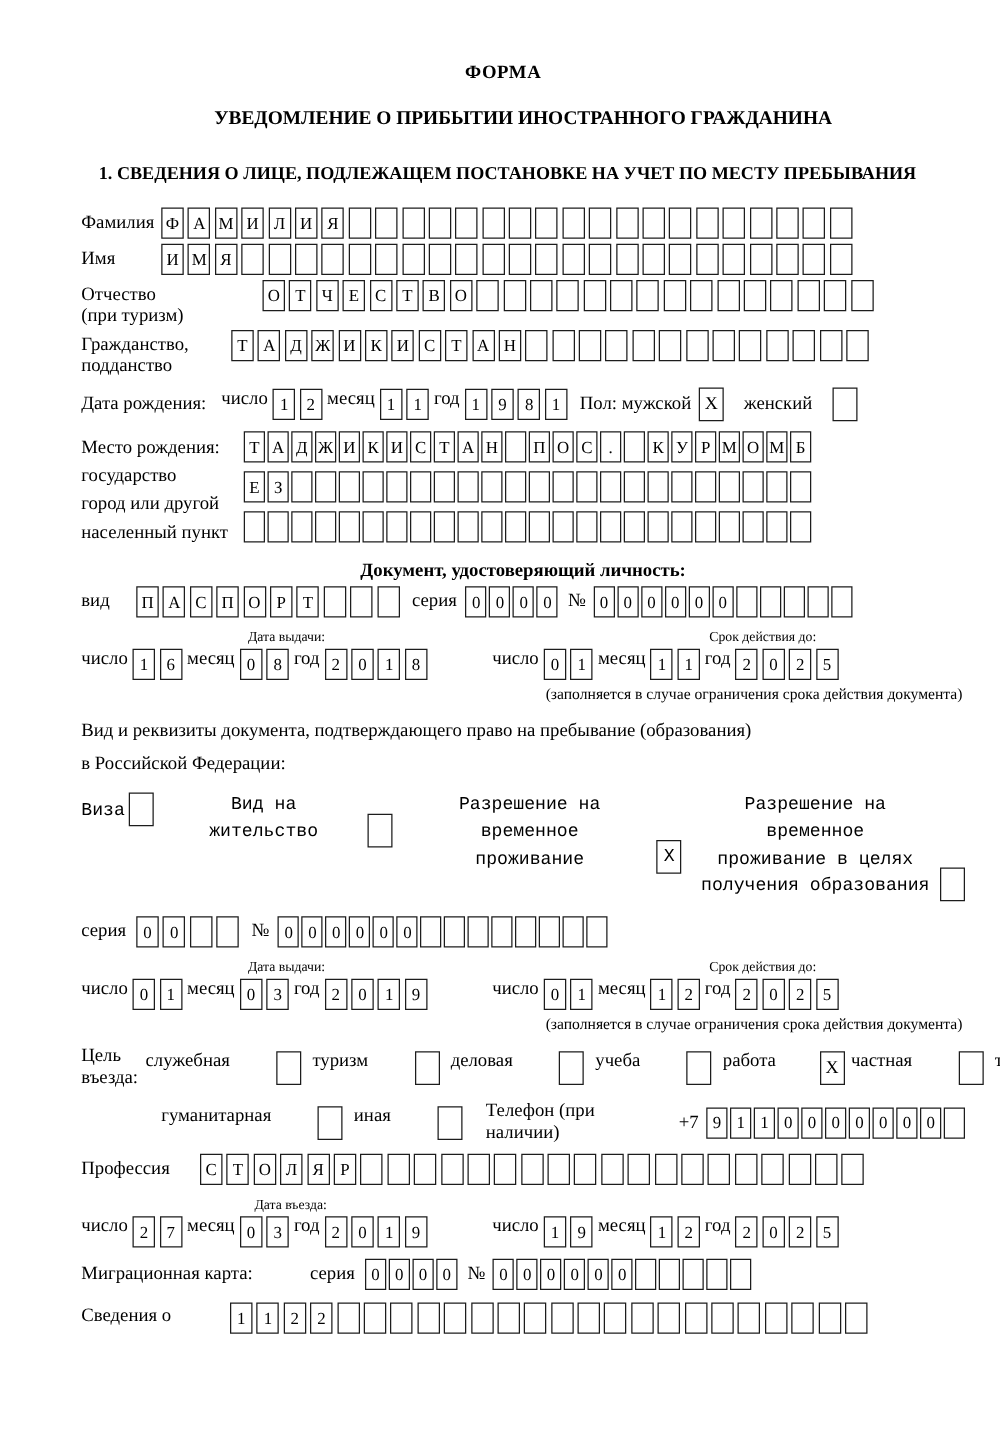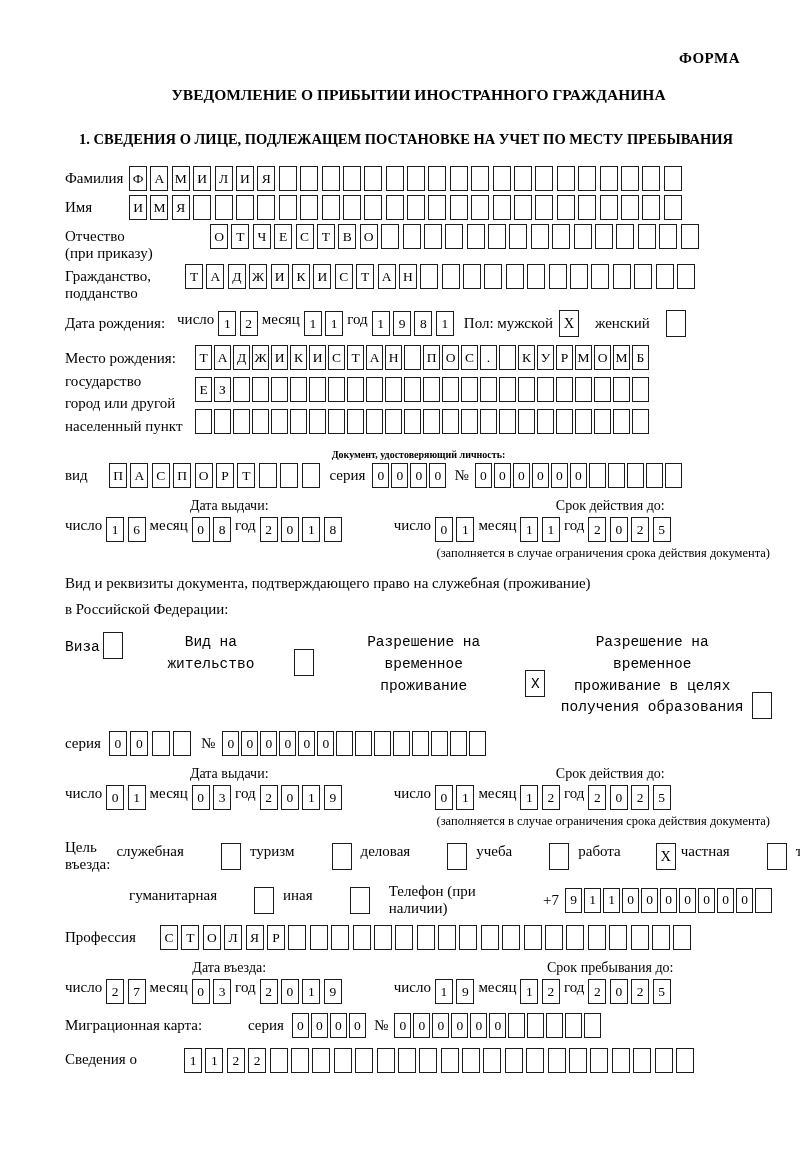--- a/index.html
+++ b/index.html
@@ -7,21 +7,21 @@
   body {
     width:800px; height:1163px; background:#ffffff; color:#000;
     font-family:"Liberation Serif", serif; overflow:hidden;
   }
   .page { padding:34px 28px 0 65px; position:relative; }
 
   .hdr { margin-left:550px; font-size:13.5px; line-height:1.45; }
   .hdr .sm { font-size:12.5px; }
   .hdr .gap { height:7px; }
 
-  .forma { font-size:15px; font-weight:bold; text-align:right; padding-right:32px; margin-top:16px; letter-spacing:.5px; }
+  .forma { font-size:15px; font-weight:bold; text-align:center; padding-right:32px; margin-top:16px; letter-spacing:.5px; }
 
   .title { font-size:15.5px; font-weight:bold; text-align:center; line-height:1.55; margin-top:16px; }
   .titleline { display:inline-block; width:62px; border-bottom:2.2px solid #3a3a3a; margin-left:10px; height:14px; }
 
   .sect { font-size:14.5px; font-weight:bold; text-align:center; margin:24px 0 18px -25px; }
 
   .row { display:flex; align-items:flex-start; margin-top:4px; font-size:15px; }
   .lbl { padding-top:4px; flex:0 0 auto; }
   .w64 { width:64px; } .w120 { width:120px; }
   .w130 { width:130px; } .w145 { width:145px; } .w95 { width:95px; } .w150 { width:150px; } .w44 { width:44px; }
@@ -33,23 +33,23 @@
     font-size:13.5px; flex:0 0 auto;
   }
   .tight { gap:2px; }
   .tight .bx { width:17px; border-width:1.7px; }
   .cbx .bx { width:20px; height:27px; font-size:14.5px; }
 
   .stack { display:flex; flex-direction:column; gap:7px; }
 
   .subcol { font-size:13px; line-height:1.72; padding-top:2px; }
 
-  .dochead { text-align:center; font-weight:bold; font-size:10px; margin:12px 0 3px 0; }
-
-  .dhead { display:flex; font-size:14px; margin-top:10px; }
+  .dochead { text-align:center; font-weight:bold; font-size:15px; margin:12px 0 3px 0; }
+
+  .dhead { display:flex; font-size:11px; margin-top:10px; }
   .dhead .h1 { width:335px; text-align:center; }
   .dhead .h2 { width:330px; text-align:center; margin-left:55px; }
   .daterow { display:flex; align-items:center; margin-top:3px; font-size:15px; }
   .dategrp { display:flex; align-items:flex-start; }
   .dategrp .t { margin:0 4px; }
   .grp2 { margin-left:48px; }
 
   .note { font-size:12.5px; text-align:right; margin-top:4px; padding-right:2px; }
 
   .intro { font-size:15px; margin-top:10px; line-height:1.7; }
@@ -141,21 +141,21 @@
         <span class="bx"></span>
         <span class="bx"></span>
         <span class="bx"></span>
         <span class="bx"></span>
       </span>
   </div>
 
   <div class="row">
     <span class="lbl w145">
       <span>Отчество</span><br>
-      <span>(при приказу)</span>
+      <span>(при туризм)</span>
     </span>
     <span class="boxes">
         <span class="bx">О</span>
         <span class="bx">Т</span>
         <span class="bx">Ч</span>
         <span class="bx">Е</span>
         <span class="bx">С</span>
         <span class="bx">Т</span>
         <span class="bx">В</span>
         <span class="bx">О</span>
@@ -409,21 +409,21 @@
           <span class="bx">2</span>
           <span class="bx">0</span>
           <span class="bx">2</span>
           <span class="bx">5</span>
         </span>
     </span>
   </div>
   <div class="note">(заполняется в случае ограничения срока действия документа)</div>
 
   <div class="intro">
-    <div>Вид и реквизиты документа, подтверждающего право на служебная (проживание)</div>
+    <div>Вид и реквизиты документа, подтверждающего право на пребывание (образования)</div>
     <div>в Российской Федерации:</div>
   </div>
 
   <div class="permits">
     <span class="pitem">
       <span class="plines">Виза</span>
       <span class="boxes cbx" style="margin-left:3px">
           <span class="bx"></span>
         </span>
     </span>
@@ -629,21 +629,20 @@
         <span class="bx"></span>
         <span class="bx"></span>
         <span class="bx"></span>
         <span class="bx"></span>
         <span class="bx"></span>
       </span>
   </div>
 
   <div class="dhead">
     <span class="h1">Дата въезда:</span>
-    <span class="h2">Срок пребывания до:</span>
   </div>
   <div class="daterow">
     <span class="dategrp">
       <span class="t" style="margin-left:0">число</span>
       <span class="boxes">
           <span class="bx">2</span>
           <span class="bx">7</span>
         </span>
       <span class="t">месяц</span>
       <span class="boxes">

